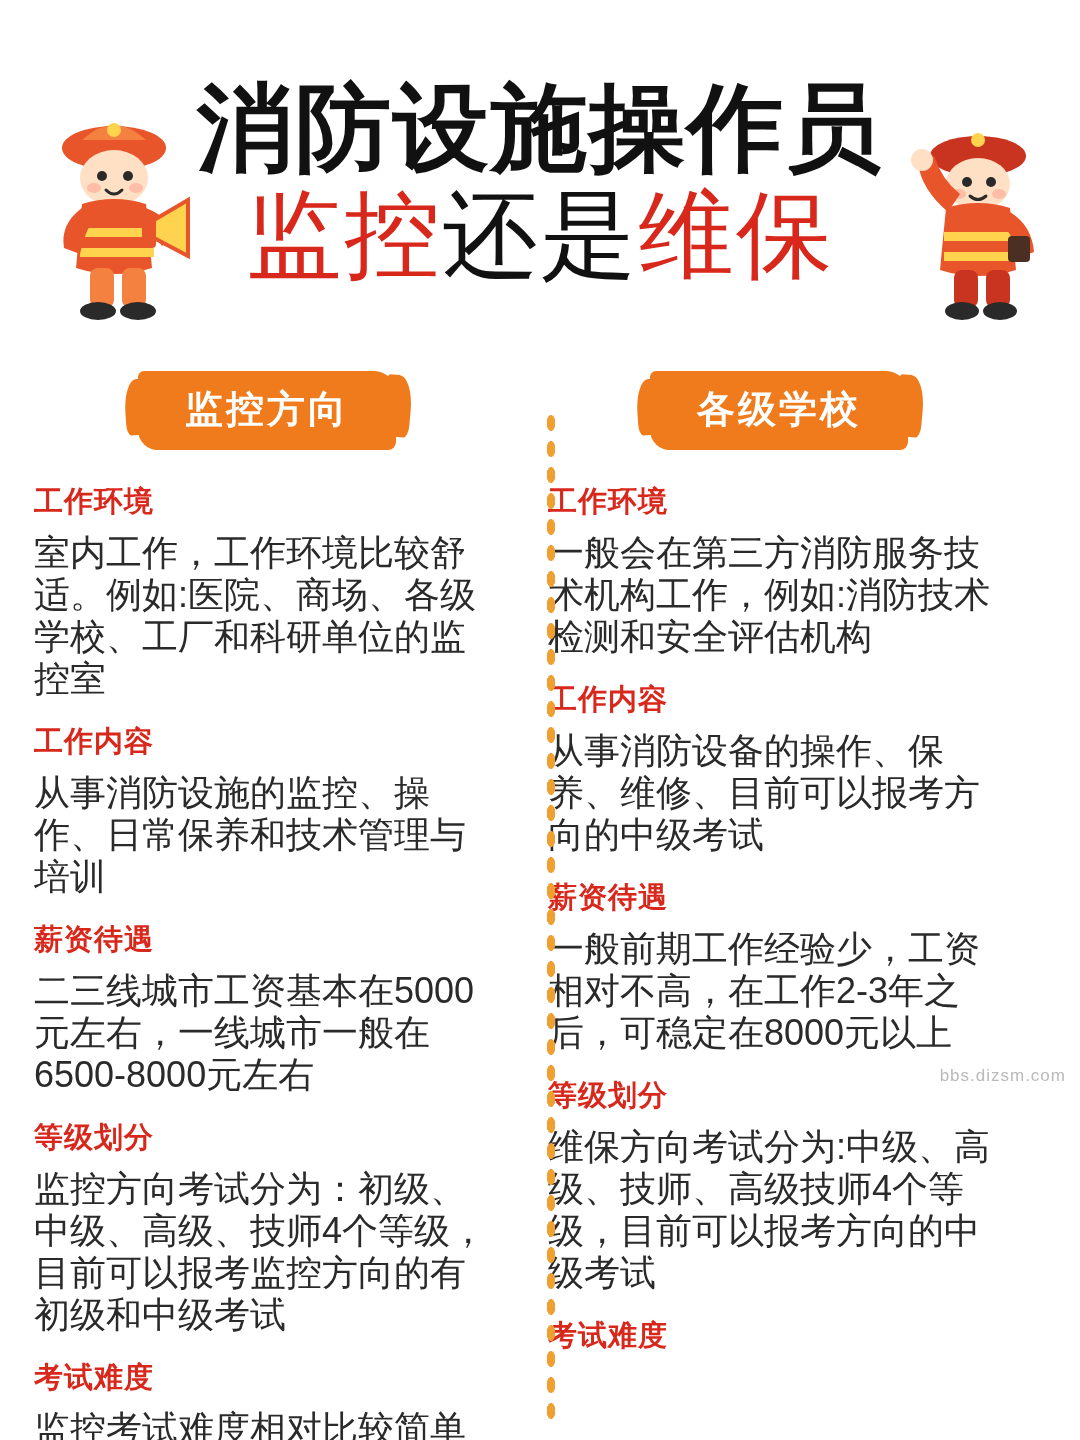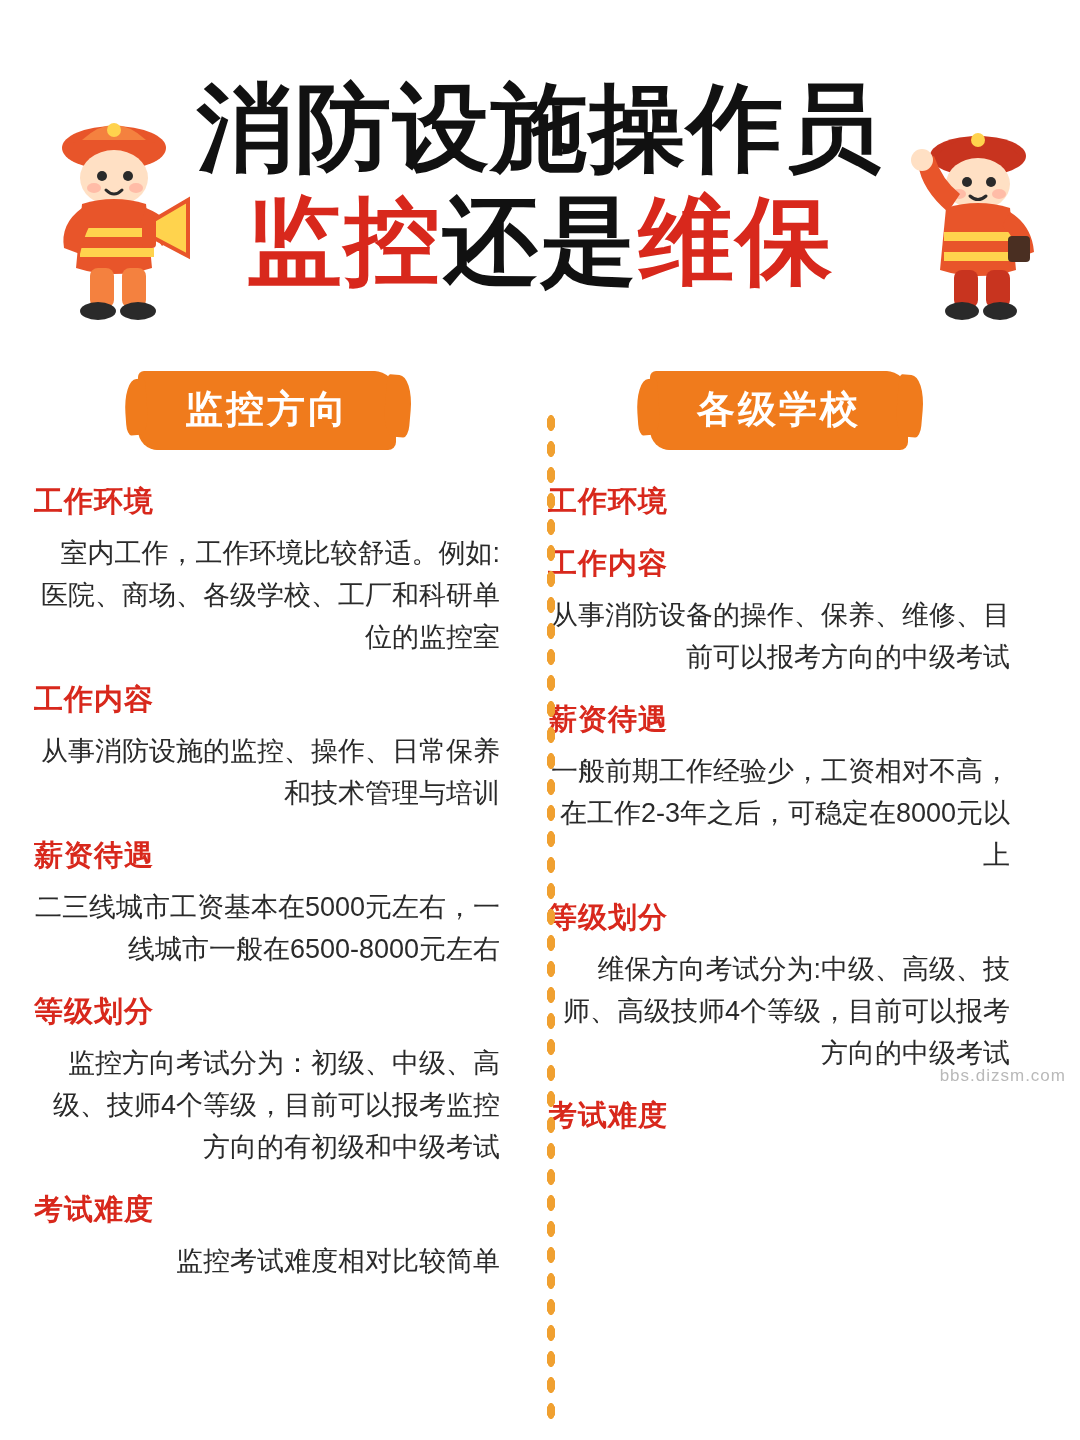--- a/index.html
+++ b/index.html
@@ -28,23 +28,23 @@
   }
   .title-line1 {
     font-size: 96px;
     font-weight: bold;
     letter-spacing: 2px;
     color: #111111;
     line-height: 1.05;
     font-family: "Liberation Sans", "DejaVu Sans", sans-serif;
   }
   .title-line2 {
-    margin-top: 12px;
+    margin-top: 6px;
     font-size: 96px;
-    font-weight: bold;
+    font-weight: normal;
     letter-spacing: 2px;
     line-height: 1.05;
   }
   .title-line2 .red { color: #d8281c; }
   .title-line2 .black { color: #111111; }
 
   
   .mascot-left { position: absolute; left: 42px; top: 108px; }
   .mascot-right { position: absolute; right: 30px; top: 118px; }
 
@@ -122,25 +122,24 @@
   .sec-title {
     color: #d8281c;
     font-size: 29px;
     font-weight: bold;
     letter-spacing: 1px;
     margin-bottom: 10px;
     margin-top: 17px;
   }
   .sec-body {
     color: #2a2a2a;
-    font-size: 27px;
+    font-size: 36px;
     line-height: 42px;
     letter-spacing: 0px;
     white-space: pre-wrap;
-    text-align: right;
   }
 
   .watermark {
     position: absolute;
     right: 14px;
     bottom: 6px;
     font-size: 17px;
     color: #b9b9b9;
     letter-spacing: 1px;
     font-family: "Liberation Sans", "DejaVu Sans", sans-serif;
@@ -258,20 +257,21 @@
 
     <div class="col right">
       <div class="banner-wrap">
         <div class="banner">
           <span>各级学校</span>
         </div>
       </div>
 
       <div class="section">
         <div class="sec-title">工作环境</div>
+        <div class="sec-body">一般会在第三方消防服务技术机构工作，例如:消防技术检测和安全评估机构</div>
       </div>
 
       <div class="section">
         <div class="sec-title">工作内容</div>
         <div class="sec-body">从事消防设备的操作、保养、维修、目前可以报考方向的中级考试</div>
       </div>
 
       <div class="section">
         <div class="sec-title">薪资待遇</div>
         <div class="sec-body">一般前期工作经验少，工资相对不高，在工作2-3年之后，可稳定在8000元以上</div>

